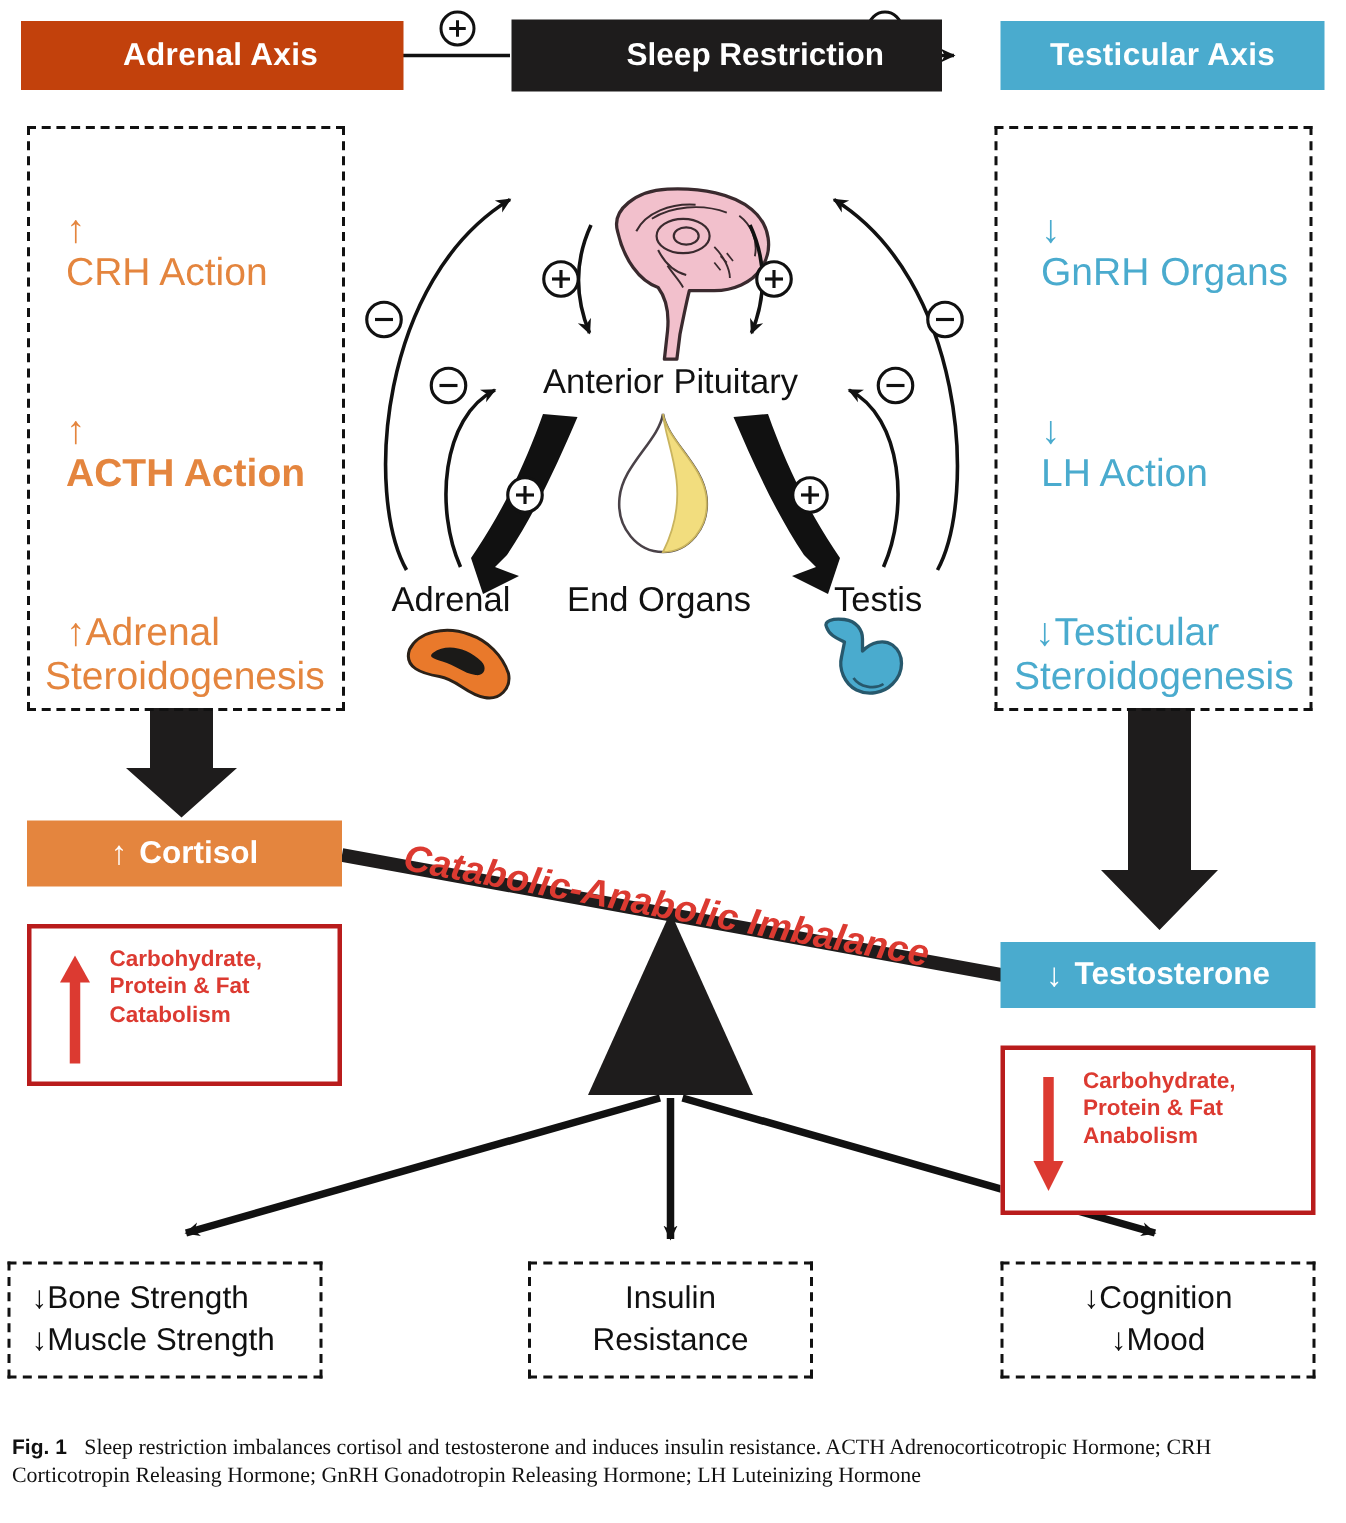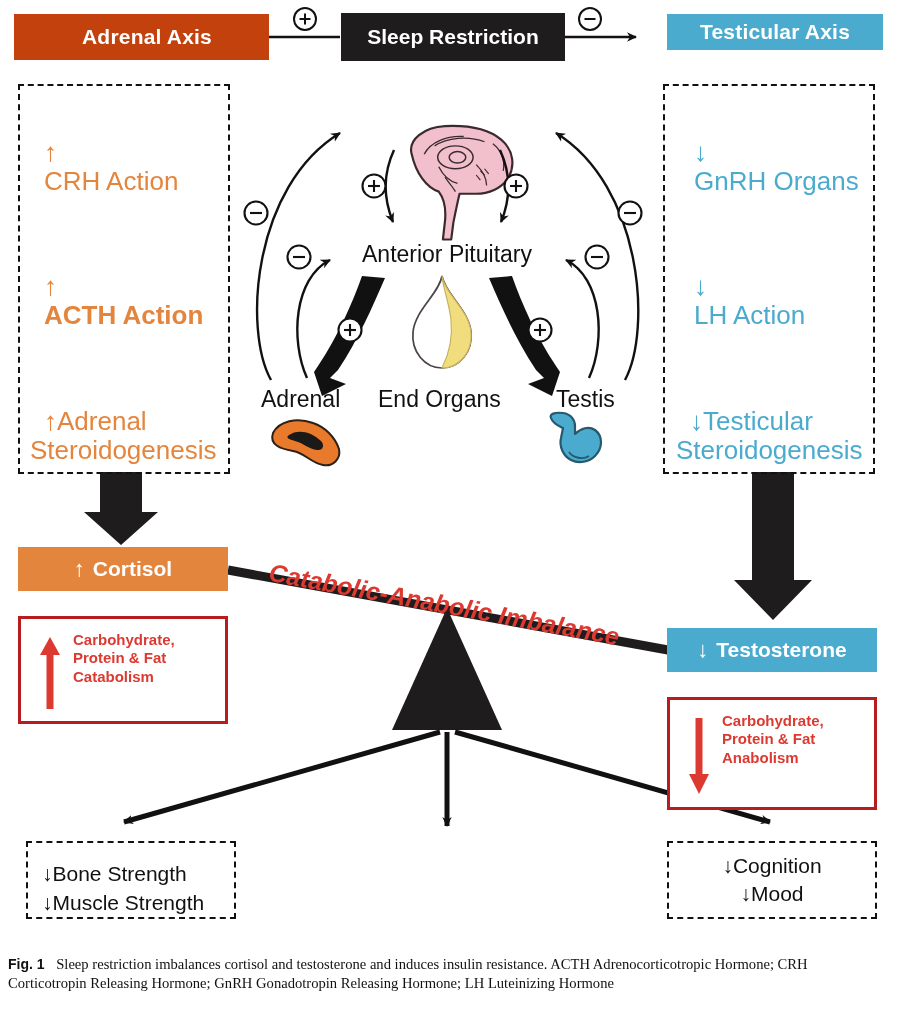--- a/index.html
+++ b/index.html
@@ -5,24 +5,24 @@
   html,body{margin:0;padding:0;background:#fff;}
   body{width:897px;height:1015px;position:relative;
        font-family:"Liberation Sans", sans-serif;
        -webkit-font-smoothing:antialiased;}
   #fig{position:absolute;left:0;top:0;width:897px;height:1015px;overflow:hidden;}
 
   
   .axisbox{position:absolute;display:flex;align-items:center;justify-content:center;
            color:#fff;font-weight:bold;font-size:21px;letter-spacing:.2px;}
   #adrenal-axis-box{left:14px;top:14px;width:244px;height:46px;background:#c2410c;padding-left:11px;}
-  #testicular-axis-box{left:667px;top:14px;width:216px;height:36px;background:#4AABCE;}
-  #sleep-restriction-box{left:341px;top:13px;width:224px;height:48px;background:#1E1C1C;
+  #testicular-axis-box{left:667px;top:14px;width:216px;height:46px;background:#4AABCE;}
+  #sleep-restriction-box{left:341px;top:13px;width:249px;height:48px;background:#1E1C1C;
            display:flex;align-items:center;justify-content:center;position:absolute;
-           color:#fff;font-weight:bold;font-size:21px;}
+           color:#fff;font-weight:bold;font-size:21px;padding-left:38px;}
 
   
   .dashpanel{position:absolute;border:2.5px dashed #111;background:transparent;}
   #adrenal-panel{left:18px;top:84px;width:208px;height:386px;}
   #testicular-panel{left:663px;top:84px;width:208px;height:386px;}
 
   .axis-item{position:absolute;font-size:26px;line-height:1.12;white-space:pre-line;}
   .axis-item.orange{color:#E4853E;}
   .axis-item.blue{color:#4AABCE;}
 
@@ -39,22 +39,22 @@
           color:#DC3A31;font-weight:bold;font-size:15px;line-height:1.22;
           box-sizing:border-box;}
   #catabolism-box{left:18px;top:616px;width:210px;height:108px;}
   #anabolism-box{left:667px;top:697px;width:210px;height:113px;}
   .redbox .rb-inner{position:absolute;left:52px;top:12px;white-space:pre-line;}
 
   
   .outbox{position:absolute;border:2.5px dashed #111;box-sizing:border-box;
           display:flex;flex-direction:column;align-items:center;justify-content:center;
           font-size:21px;color:#111;line-height:1.35;}
-  #bone-muscle-box{left:26px;top:841px;width:210px;height:78px;align-items:flex-start;
-          padding-left:14px;justify-content:flex-end;}
+  #bone-muscle-box{left:5px;top:841px;width:210px;height:78px;align-items:flex-start;
+          padding-left:14px;}
   #insulin-box{left:352px;top:841px;width:190px;height:78px;}
   #cognition-box{left:667px;top:841px;width:210px;height:78px;}
 
   
   #caption{position:absolute;left:8px;top:955px;width:880px;
            font-family:"Liberation Serif", serif;font-size:14.6px;line-height:1.32;color:#111;}
   #caption b{font-family:"Liberation Sans", sans-serif;font-size:14px;}
 
   
   #imbalance-text{position:absolute;left:272px;top:558px;width:340px;
@@ -302,20 +302,24 @@
 Anabolism</div>
   </div>
 
   <div id="imbalance-text">Catabolic-Anabolic Imbalance</div>
 
   <div class="outbox" id="bone-muscle-box">
     <div>↓Bone Strength</div>
     <div>↓Muscle Strength</div>
   </div>
 
+  <div class="outbox" id="insulin-box">
+    <div>Insulin</div>
+    <div>Resistance</div>
+  </div>
 
   <div class="outbox" id="cognition-box">
     <div>↓Cognition</div>
     <div>↓Mood</div>
   </div>
 
   <div id="caption">
     <b>Fig. 1</b>
     <span style="display:inline-block;width:8px"></span><span>Sleep restriction imbalances cortisol and testosterone and induces insulin resistance. ACTH Adrenocorticotropic Hormone; CRH Corticotropin Releasing Hormone; GnRH Gonadotropin Releasing Hormone; LH Luteinizing Hormone</span>
   </div>

